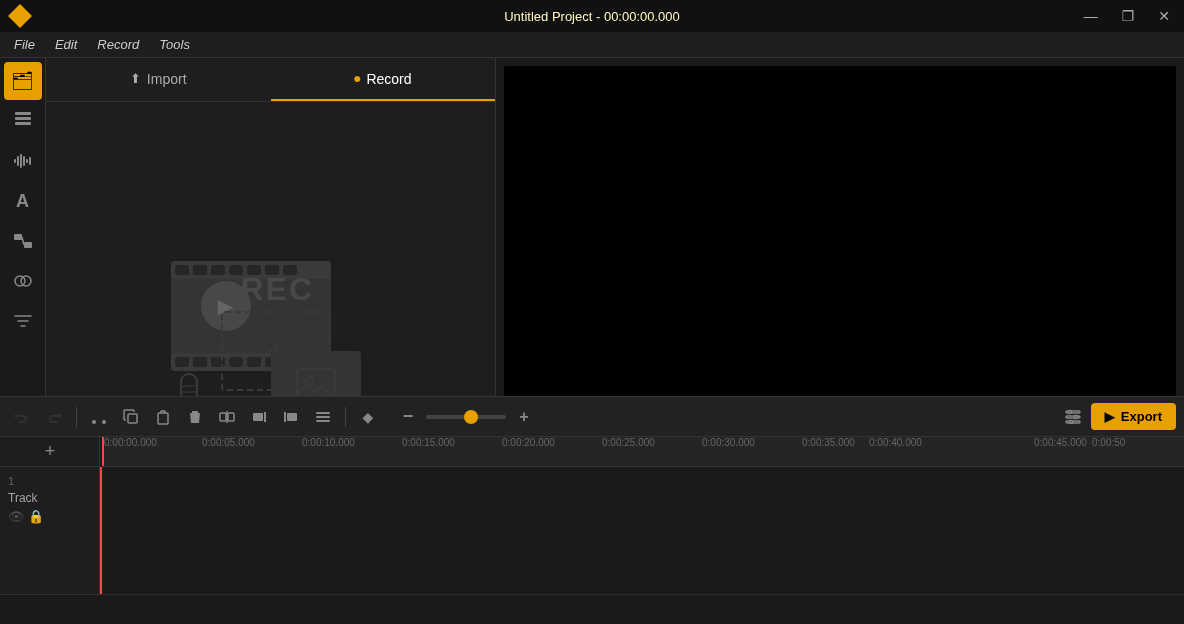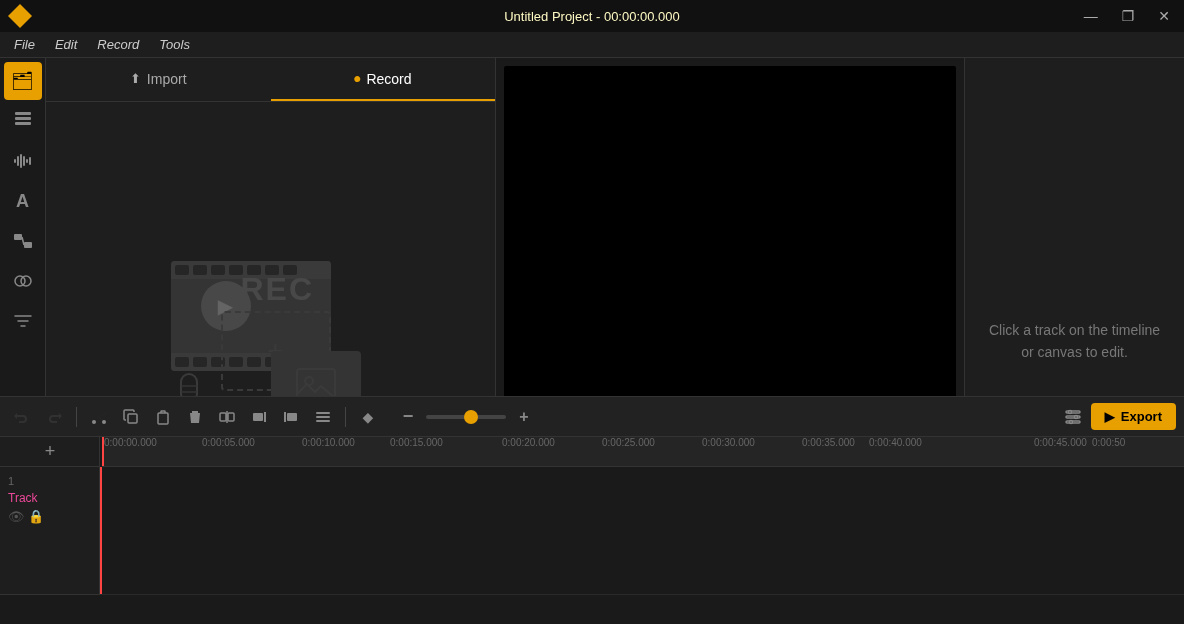--- a/index.html
+++ b/index.html
@@ -455,21 +455,21 @@
       border-bottom: 1px solid #333;
       flex: 1;
     }
     .track-num {
       font-size: 11px;
       color: #666;
       margin-bottom: 4px;
     }
     .track-name {
       font-size: 12px;
-      color: #ec4899;
+      color: #a3a3a3;
     }
     .track-icons {
       display: flex;
       gap: 4px;
       margin-top: 4px;
     }
     .track-icon {
       color: #555;
       font-size: 13px;
       cursor: pointer;
@@ -657,23 +657,20 @@
           </div>
           <div class="ctrl-btn">
             <svg width="18" height="18" viewBox="0 0 18 18" fill="none" stroke="#aaa" stroke-width="1.5">
               <rect x="1" y="2" width="16" height="14" rx="1"></rect>
               <rect x="9" y="8" width="7" height="6" rx="1" fill="#555" stroke="#aaa"></rect>
             </svg>
           </div>
         </div>
       </div>
 
-      <div class="properties-panel">
-        <div class="properties-hint">Click a track on the timeline or canvas to edit.</div>
-      </div>
 
     </div>
   </div>
 </div>
 
 <div class="timeline-section">
 
   <div class="timeline-toolbar">
     <div class="tl-btn disabled" title="Undo">
       <svg width="16" height="16" viewBox="0 0 16 16" fill="#555">
@@ -788,21 +785,21 @@
 
     <div style="flex:1;display:flex;flex-direction:column;overflow:hidden;">
 
       <div class="timeline-ruler" style="margin-left:2px;">
         <div class="ruler-content">
           <div class="playhead"></div>
 
           <span class="ruler-mark" style="left:2px;">0:00:00.000</span>
           <span class="ruler-mark" style="left:100px;">0:00:05.000</span>
           <span class="ruler-mark" style="left:200px;text-align:center;">0:00:10.000</span>
-          <span class="ruler-mark" style="left:288px;">0:00:15.000</span>
+          <span class="ruler-mark" style="left:300px;">0:00:15.000</span>
           <span class="ruler-mark" style="left:400px;">0:00:20.000</span>
           <span class="ruler-mark" style="left:500px;">0:00:25.000</span>
           <span class="ruler-mark" style="left:600px;">0:00:30.000</span>
           <span class="ruler-mark" style="left:700px;">0:00:35.000</span>
           <span class="ruler-mark" style="left:767px;">0:00:40.000</span>
           <span class="ruler-mark" style="left:932px;">0:00:45.000</span>
           <span class="ruler-mark" style="left:990px;">0:00:50</span>
         </div>
       </div>
 

